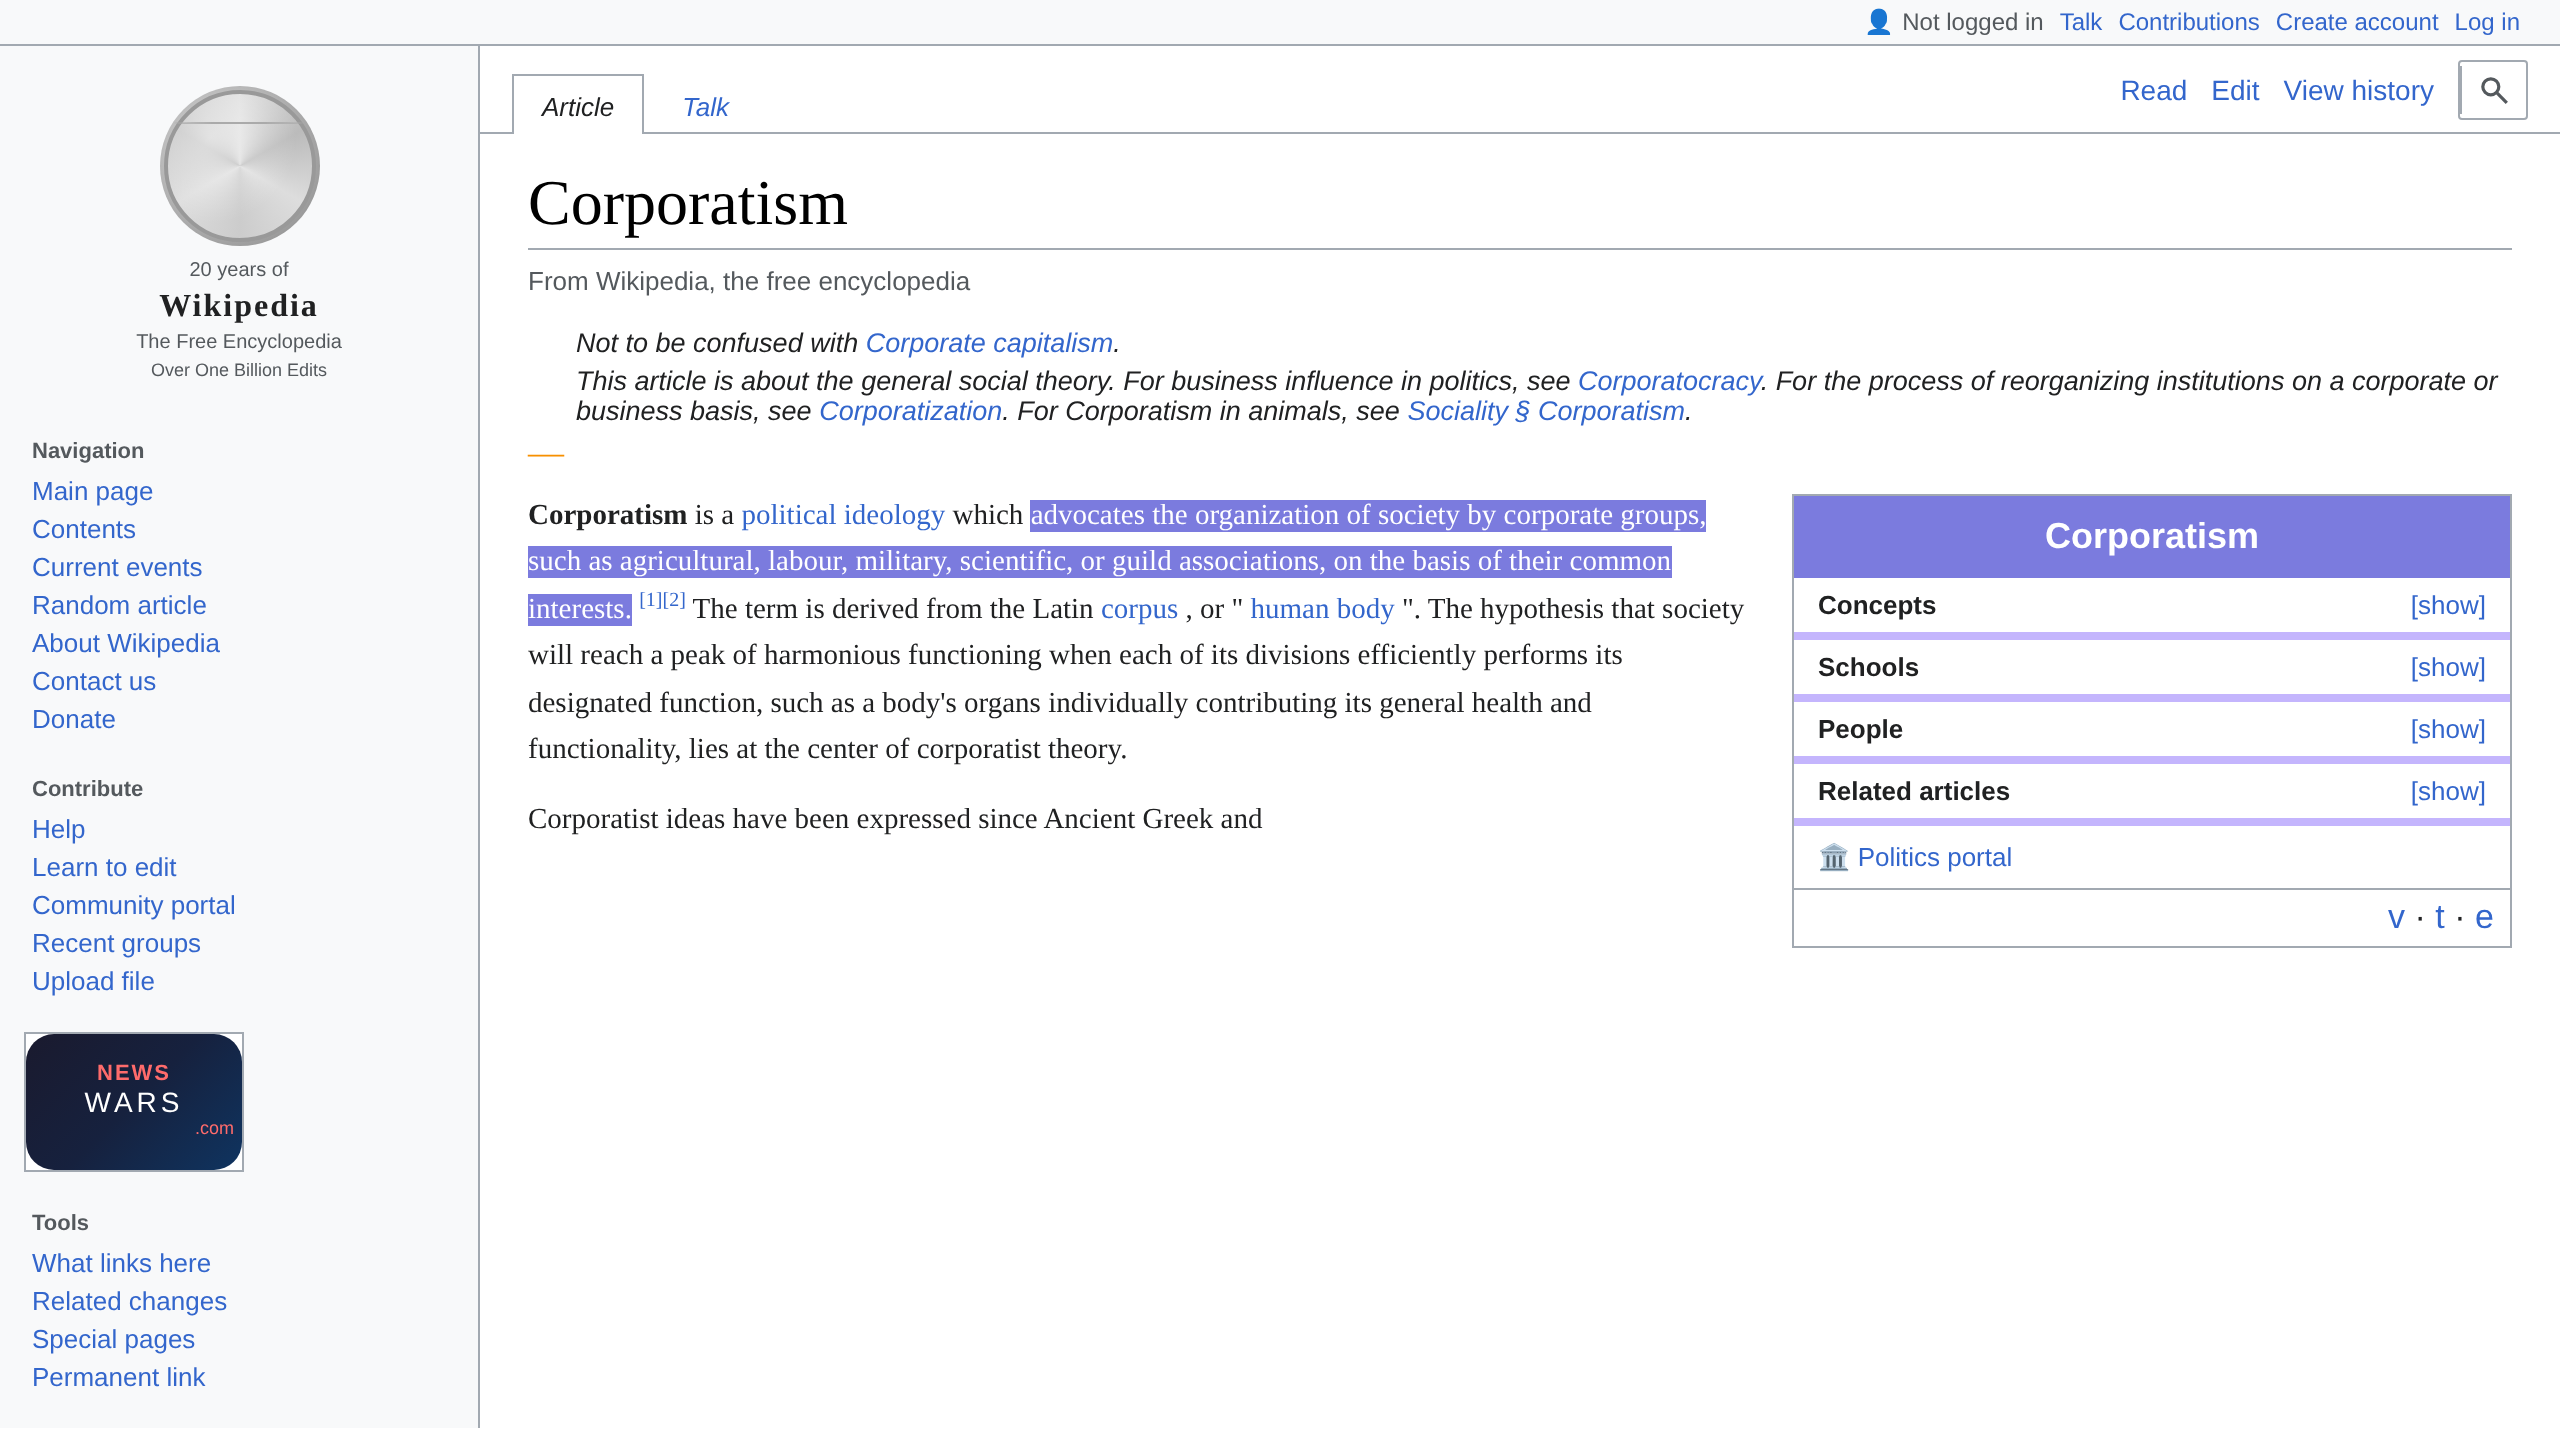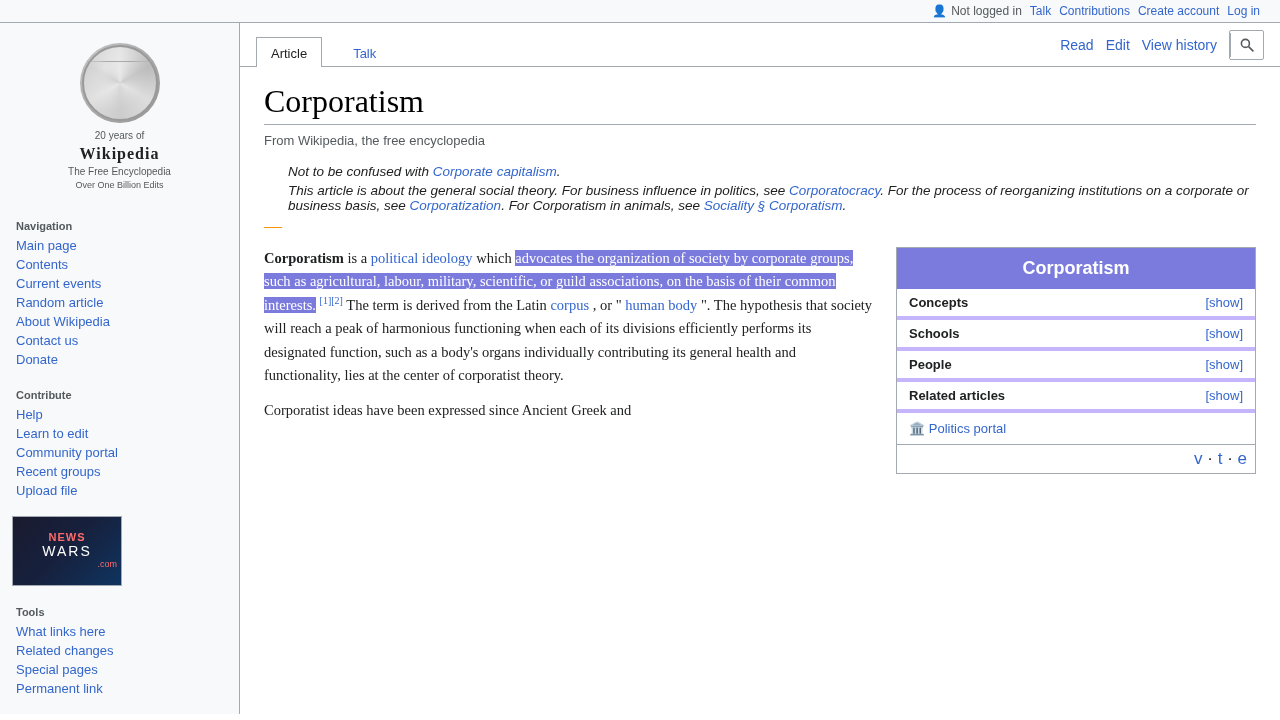--- a/index.html
+++ b/index.html
@@ -121,20 +121,21 @@
     }
     .tools-placeholder {
       width: 100%;
       height: 100%;
       background: linear-gradient(135deg, #1a1a2e 0%, #16213e 50%, #0f3460 100%);
       display: flex;
       align-items: center;
       justify-content: center;
       flex-direction: column;
       position: relative;
+      border-radius: 14px;
     }
     .tools-text-nw {
       color: #ff6b6b;
       font-size: 11px;
       font-weight: bold;
       font-family: sans-serif;
       letter-spacing: 1px;
       line-height: 1;
     }
     .tools-text-wars {
@@ -166,21 +167,22 @@
       border-bottom: 1px solid #a2a9b1;
       padding: 0 16px;
       background: #fff;
       font-family: sans-serif;
       font-size: 13px;
       min-height: 44px;
     }
     #tabs-left {
       display: flex;
       align-items: flex-end;
-      gap: 16px;
+      gap: 4px;
+      font-style: italic;
     }
     .tab {
       padding: 8px 14px 6px;
       cursor: pointer;
       color: #3366cc;
       border: 1px solid transparent;
       border-bottom: none;
       margin-bottom: -1px;
       background: transparent;
     }

